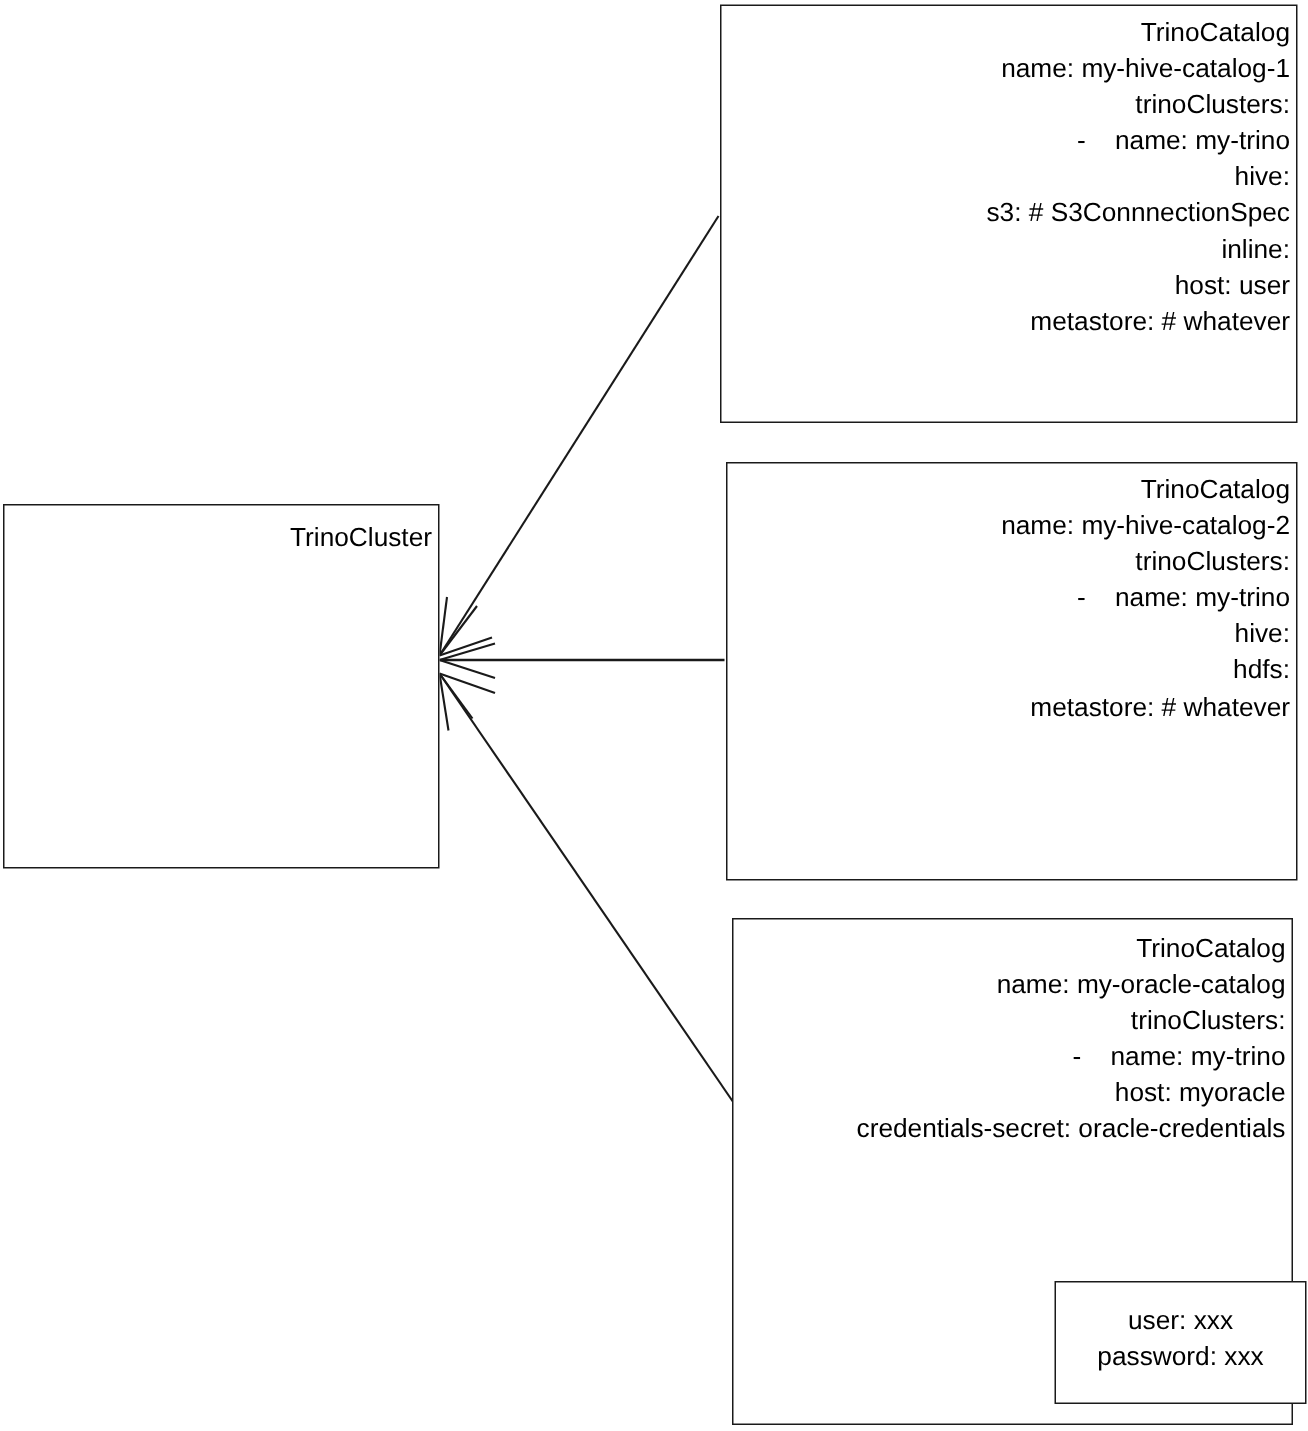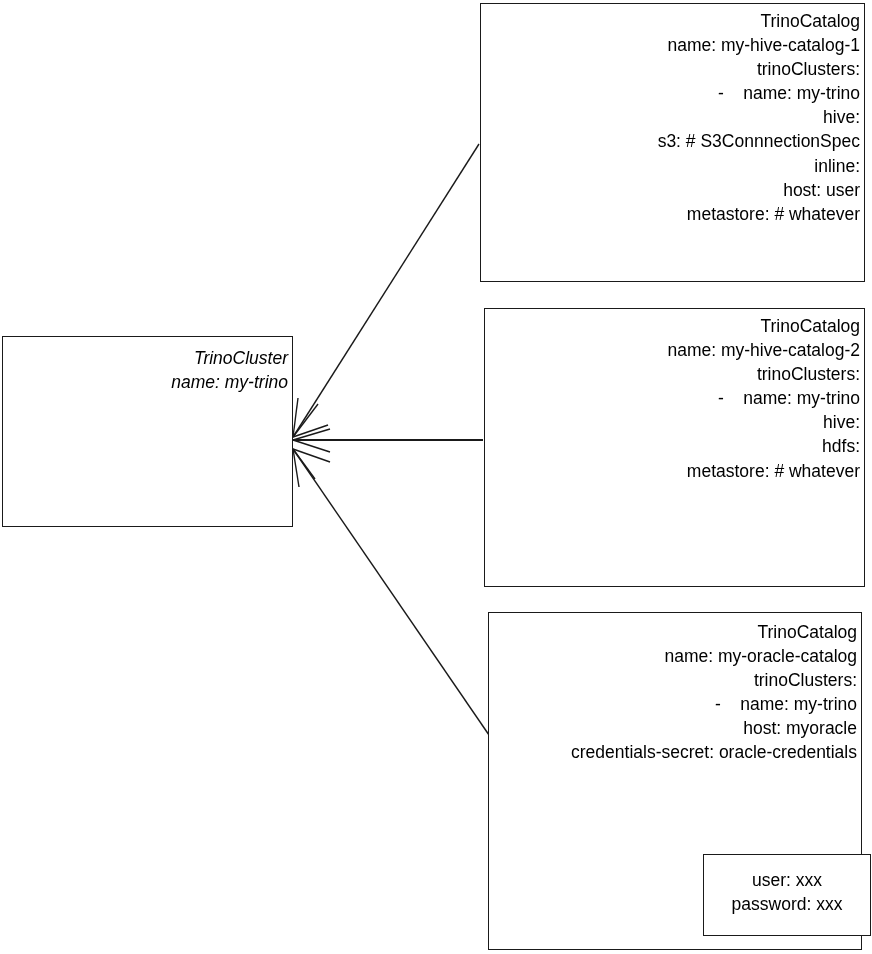--- a/index.html
+++ b/index.html
@@ -44,22 +44,21 @@
     white-space: pre;
     color: #000000;
     letter-spacing: 0px;
     text-align: right;
   }
   
   #trino-cluster {
     left: 2px;
     top: 336px;
     width: 291px;
-    height: 191px;
-    font-style: italic;
+    height: 243px;
   }
   #trino-cluster .node-body { left: 7px; top: 9px; }
   
   #catalog-1 {
     left: 480px;
     top: 3px;
     width: 385px;
     height: 279px;
   }
   #catalog-1 .node-body { left: 6px; top: 5px; }
@@ -132,21 +131,20 @@
     <g>
       <line x1="761" y1="818" x2="786" y2="853" stroke="#1a1a1a" stroke-width="1.4"></line>
       <line x1="786" y1="853" x2="765" y2="829" stroke="#1a1a1a" stroke-width="1.4"></line>
       <line x1="786" y1="853" x2="781" y2="824" stroke="#1a1a1a" stroke-width="1.4"></line>
     </g>
   </svg>
 
   <div class="node" id="trino-cluster">
     <div class="node-body">
       <div class="yline">TrinoCluster</div>
-      <div class="yline">name: my-trino</div>
     </div>
   </div>
 
   <div class="node" id="catalog-1">
     <div class="node-body">
       <div class="yline">TrinoCatalog</div>
       <div class="yline">name: my-hive-catalog-1</div>
       <div class="yline">trinoClusters:</div>
       <div class="yline"> -    name: my-trino</div>
       <div class="yline">hive:</div>

